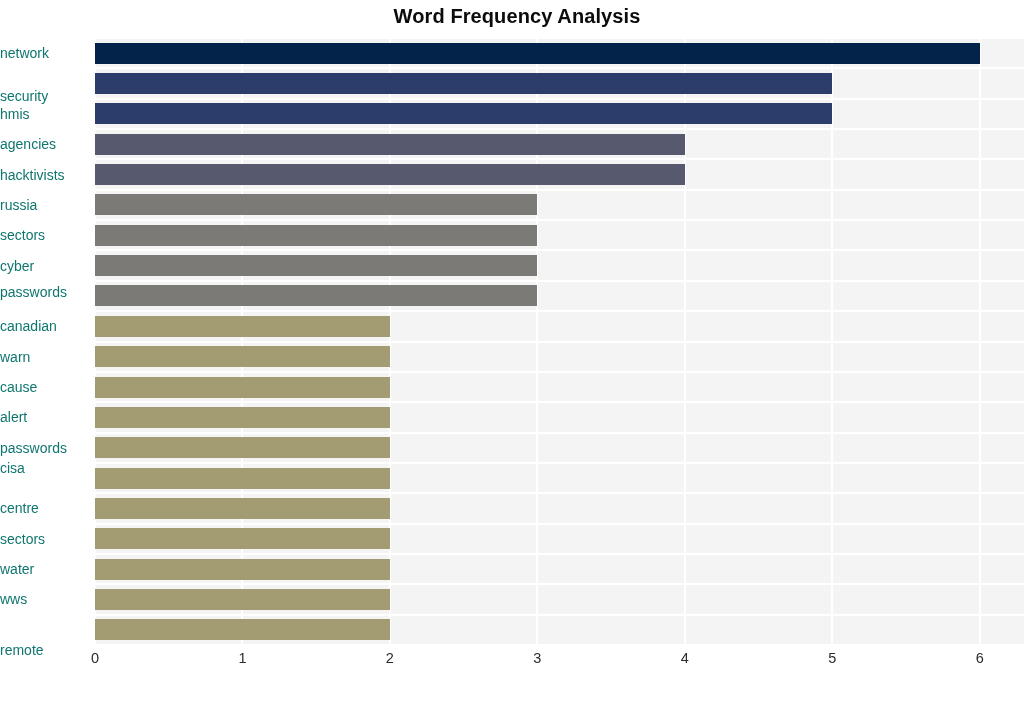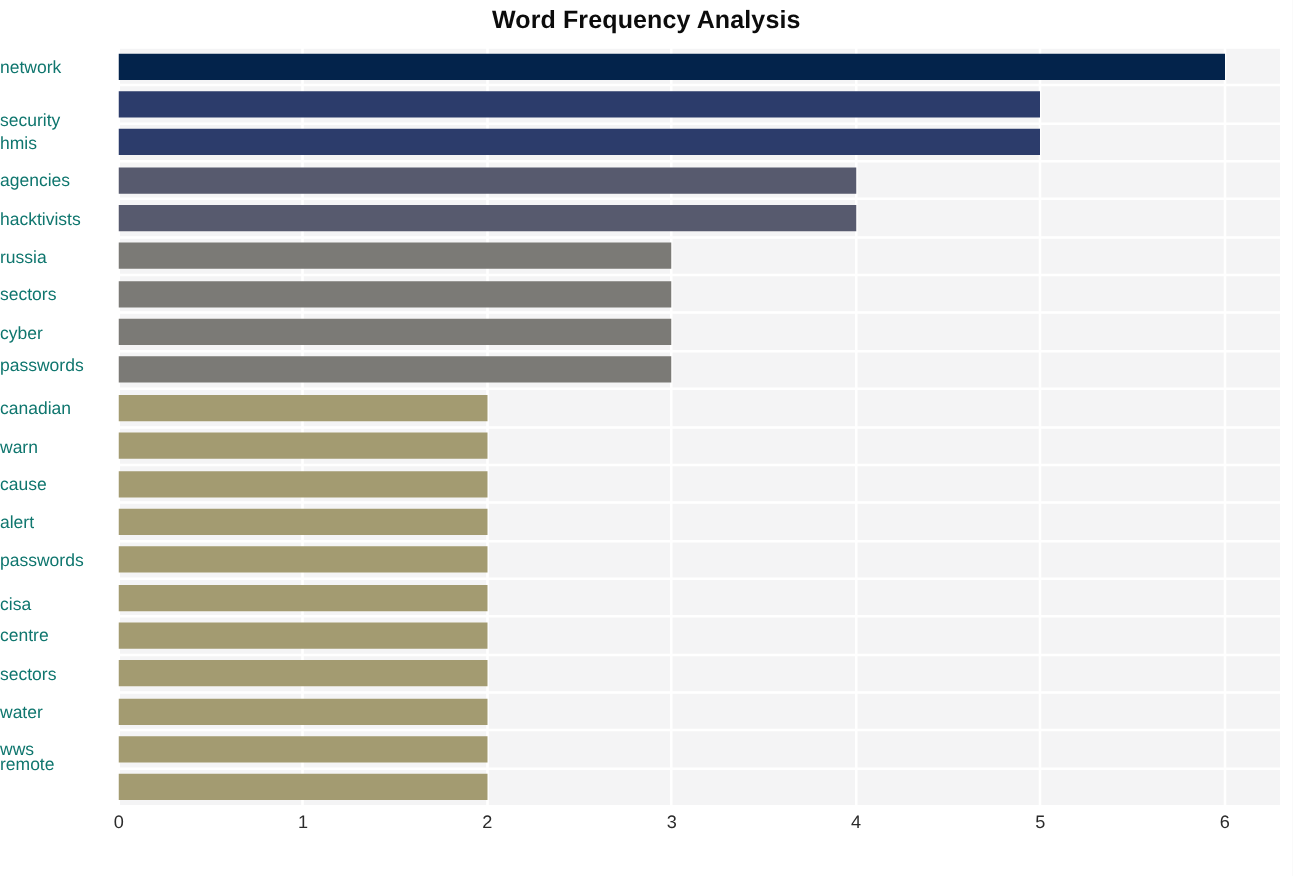--- a/index.html
+++ b/index.html
@@ -152,26 +152,26 @@
       <div class="ytick" style="top: 129.575px;">hacktivists</div>
       <div class="ytick" style="top: 159.925px;">russia</div>
       <div class="ytick" style="top: 190.275px;">sectors</div>
       <div class="ytick" style="top: 220.625px;">cyber</div>
       <div class="ytick" style="top: 247px;">passwords</div>
       <div class="ytick" style="top: 281.325px;">canadian</div>
       <div class="ytick" style="top: 311.675px;">warn</div>
       <div class="ytick" style="top: 342.025px;">cause</div>
       <div class="ytick" style="top: 372.375px;">alert</div>
       <div class="ytick" style="top: 402.725px;">passwords</div>
-      <div class="ytick" style="top: 438px;">cisa</div>
+      <div class="ytick" style="top: 423px;">cisa</div>
       <div class="ytick" style="top: 463.425px;">centre</div>
       <div class="ytick" style="top: 493.775px;">sectors</div>
       <div class="ytick" style="top: 524.125px;">water</div>
       <div class="ytick" style="top: 554.475px;">wws</div>
-      <div class="ytick" style="top: 566px;">remote</div>
+      <div class="ytick" style="top: 605px;">remote</div>
     </div>
   <div id="x-ticklabels">
       <div class="xtick" style="left: 95px;">0</div>
       <div class="xtick" style="left: 242.46px;">1</div>
       <div class="xtick" style="left: 389.921px;">2</div>
       <div class="xtick" style="left: 537.381px;">3</div>
       <div class="xtick" style="left: 684.841px;">4</div>
       <div class="xtick" style="left: 832.302px;">5</div>
       <div class="xtick" style="left: 979.762px;">6</div>
     </div>

